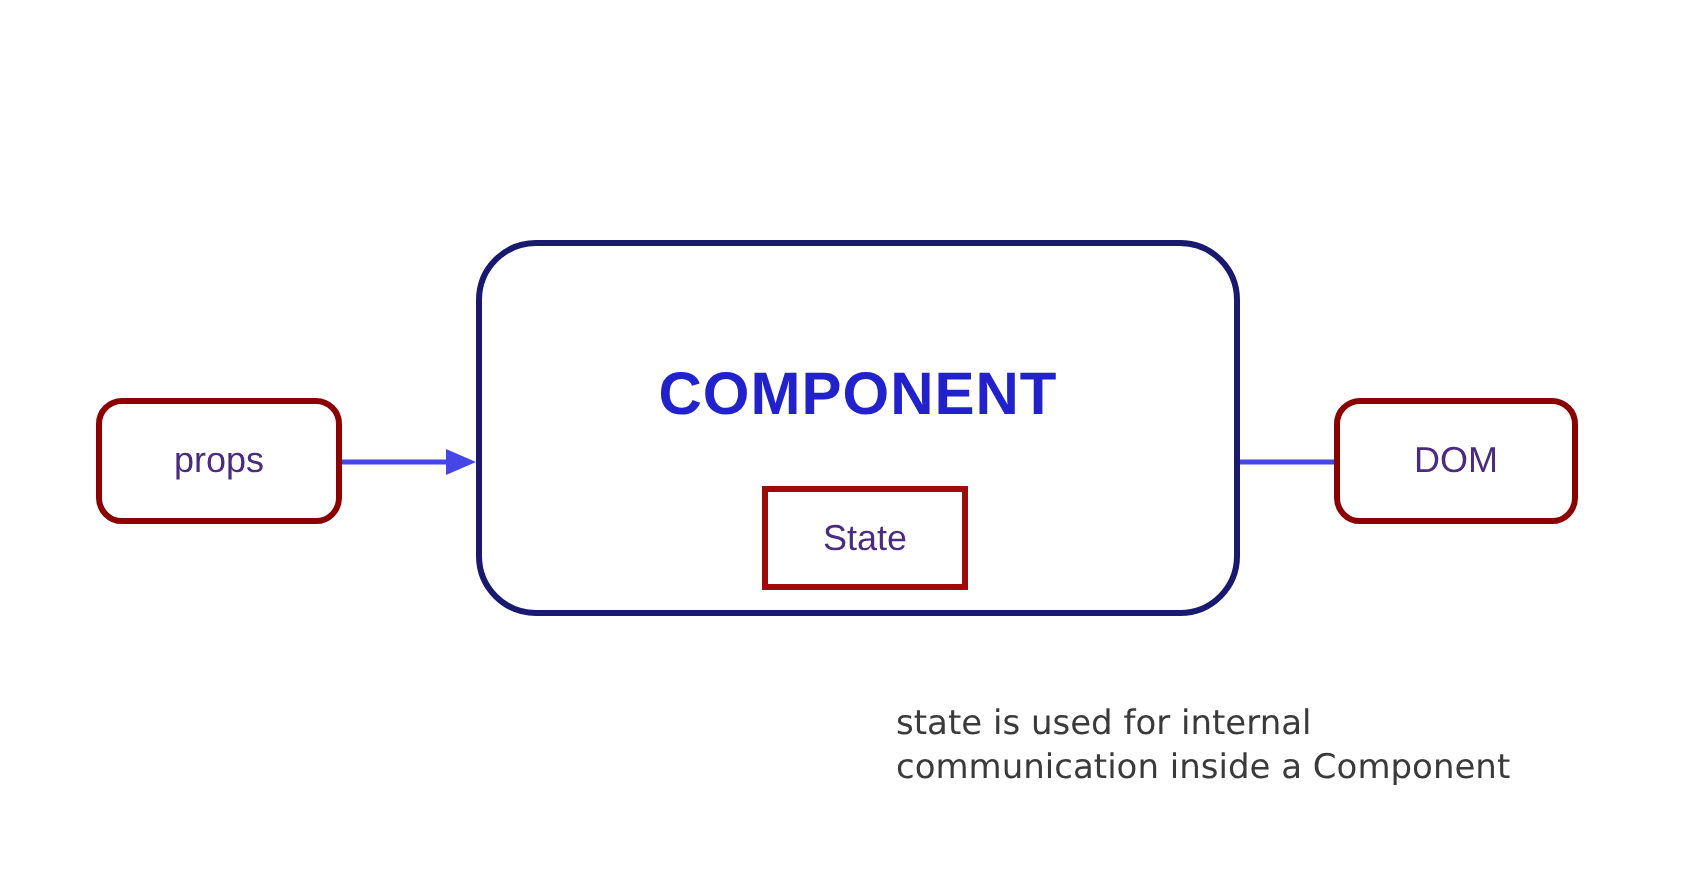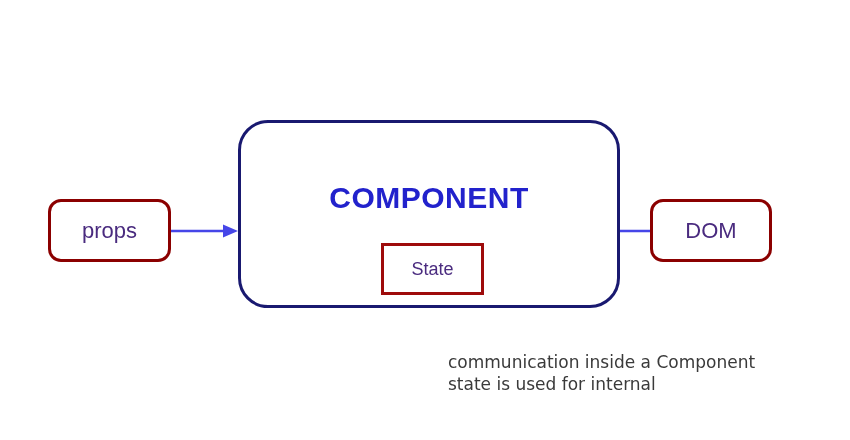--- a/index.html
+++ b/index.html
@@ -21,25 +21,25 @@
   }
   .box{
     position:absolute;
     background:#ffffff;
     box-sizing:border-box;
     display:flex;align-items:center;justify-content:center;
   }
   .small-box{
     border:3px solid var(--box-border-red);
     border-radius:13px;
-    font-size:22px;
+    font-size:18px;
     color:var(--label-text);
   }
   .props-box{left:48px;top:199px;width:123px;height:63px;}
-  .dom-box{left:650px;top:199px;width:122px;height:63px;}
+  .dom-box{left:667px;top:199px;width:122px;height:63px;}
   .component-box{
     left:238px;top:120px;width:382px;height:188px;
     border:3px solid var(--component-border);
     border-radius:30px;
   }
   .component-title{
     position:absolute;
     left:0;top:58px;width:100%;
     text-align:center;
     font-size:30px;
@@ -92,17 +92,17 @@
   <svg class="arrow arrow-2" width="70" height="20" viewBox="0 0 70 20">
     <line x1="2" y1="10" x2="56" y2="10"></line>
     <polygon points="54,3.5 69,10 54,16.5"></polygon>
   </svg>
 
   <div class="box small-box dom-box">
     <span>DOM</span>
   </div>
 
   <div class="caption">
+    <div>state is used for internal</div>
     <div>communication inside a Component</div>
-    <div>state is used for internal</div>
   </div>
 
 </div>
 
 </body></html>

